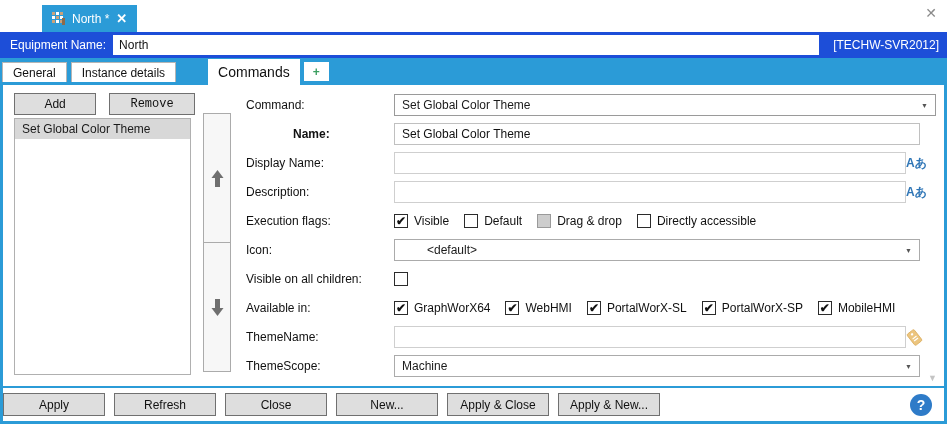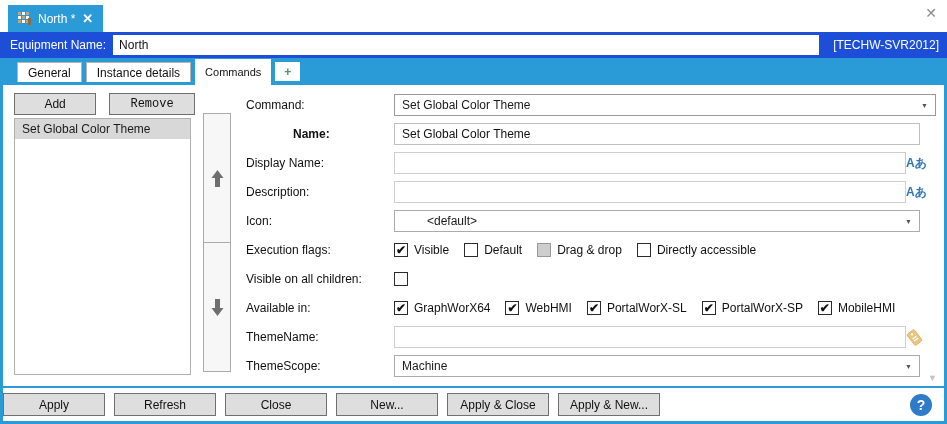--- a/index.html
+++ b/index.html
@@ -2,45 +2,45 @@
 <html><head>
 <meta charset="utf-8">
 <style>
   * { margin:0; padding:0; box-sizing:border-box; }
   body { background:#f0f0f0; font-family:"Liberation Sans", sans-serif; }
   .window {
     position:relative; width:947px; height:424px; background:#fff;
     font-size:12px; color:#1a1a1a; overflow:hidden;
   }
   
-  .top-strip { position:relative; height:32px; background:#fff; display:flex; align-items:flex-end; }
+  .top-strip { position:relative; height:32px; background:#fff; display:flex; align-items:flex-end;padding-left:34px; }
   .doc-tab {
     margin-left:8px; height:27px; background:#2b9bd7; color:#fff;
     display:flex; align-items:center; padding:0 10px; gap:7px; cursor:default;
   }
   .doc-tab .title { font-size:12px; }
   .doc-tab .tab-x { font-size:13px; font-weight:bold; color:#fff; cursor:pointer; line-height:1; }
   .win-close { position:absolute; top:6px; right:10px; color:#8a8a8a; font-size:14px; line-height:1; cursor:pointer; }
   
   .equip-bar {
     height:26px; background:#1d4ed8; display:flex; align-items:center; padding:0 8px 0 10px;
   }
   .equip-bar .lbl { color:#fff; margin-right:7px; white-space:nowrap; }
   .equip-input {
     width:706px; height:20px; border:none; background:#fff; padding:0 6px;
     font-family:"Liberation Sans", sans-serif; font-size:12px; color:#111;
   }
   .server-badge { color:#fff; margin-left:auto; white-space:nowrap; }
   
-  .tab-strip { height:27px; background:#2b9bd7; display:flex; align-items:flex-end; padding-left:17px; gap:4px; }
+  .tab-strip { height:27px; background:#2b9bd7; display:flex; align-items:flex-end; padding-left:2px; gap:4px; }
   .ptab {
     background:#fff; color:#111; border:1px solid #b5b5b5; border-bottom:none;
     height:20px; margin-bottom:3px; padding:0 10px; display:flex; align-items:center; cursor:pointer;
   }
-  .ptab.selected { height:26px; margin-bottom:0; border:none; font-size:11px; }
+  .ptab.selected { height:26px; margin-bottom:0; border:none; font-size:14px;margin-left:28px; }
   .ptab-add {
     background:#fff; width:25px; height:19px; margin-bottom:4px; display:flex;
     align-items:center; justify-content:center; color:#3a9e5f; font-weight:bold; cursor:pointer;
   }
   
   .main {
     height:301px; background:#fff; border-left:3px solid #2b9bd7; border-right:3px solid #2b9bd7;
     display:flex; position:relative;
   }
   .left-panel { width:192px; padding:8px 0 0 11px; flex:0 0 auto; }
@@ -197,45 +197,45 @@
 
       <div class="frow">
         <span class="flabel">Description:</span>
         <input class="tinput" value="" style="">
         <span class="side-icon">
             <span class="loc-icon">Aあ</span>
           </span>
       </div>
 
       <div class="frow">
+        <span class="flabel">Execution flags:</span>
+        <span class="cbg">
+          <span class="cb checked"></span>
+          <span class="cb-label">Visible</span>
+        </span>
+        <span class="cbg">
+          <span class="cb unchecked"></span>
+          <span class="cb-label">Default</span>
+        </span>
+        <span class="cbg">
+          <span class="cb indeterminate"></span>
+          <span class="cb-label">Drag &amp; drop</span>
+        </span>
+        <span class="cbg">
+          <span class="cb unchecked"></span>
+          <span class="cb-label">Directly accessible</span>
+        </span>
+      </div>
+
+      <div class="frow">
         <span class="flabel">Icon:</span>
         <div class="combo light indent mr16">
           <span>&lt;default&gt;</span>
           <span class="caret">▼</span>
         </div>
-      </div>
-
-      <div class="frow">
-        <span class="flabel">Execution flags:</span>
-        <span class="cbg">
-          <span class="cb checked"></span>
-          <span class="cb-label">Visible</span>
-        </span>
-        <span class="cbg">
-          <span class="cb unchecked"></span>
-          <span class="cb-label">Default</span>
-        </span>
-        <span class="cbg">
-          <span class="cb indeterminate"></span>
-          <span class="cb-label">Drag &amp; drop</span>
-        </span>
-        <span class="cbg">
-          <span class="cb unchecked"></span>
-          <span class="cb-label">Directly accessible</span>
-        </span>
       </div>
 
       <div class="frow">
         <span class="flabel">Visible on all children:</span>
         <span class="cbg">
           <span class="cb unchecked"></span>
         </span>
       </div>
 
       <div class="frow">

